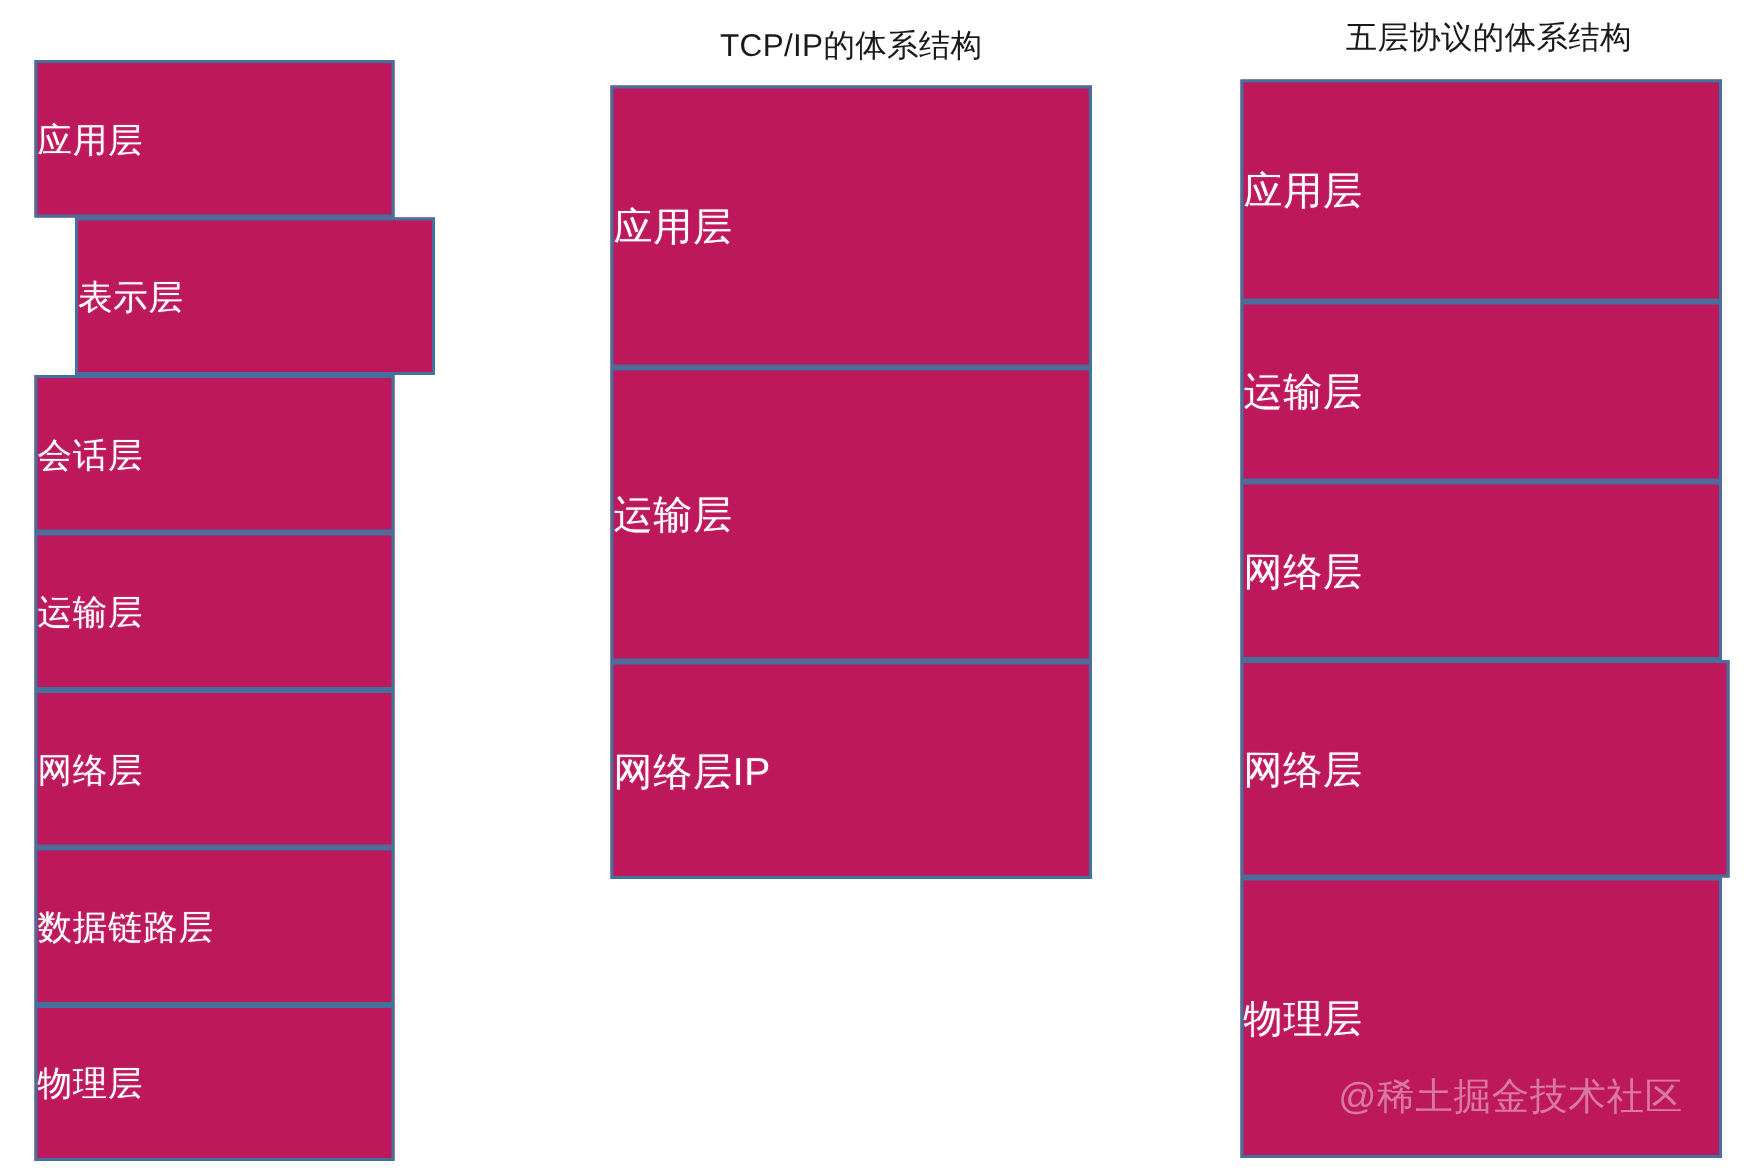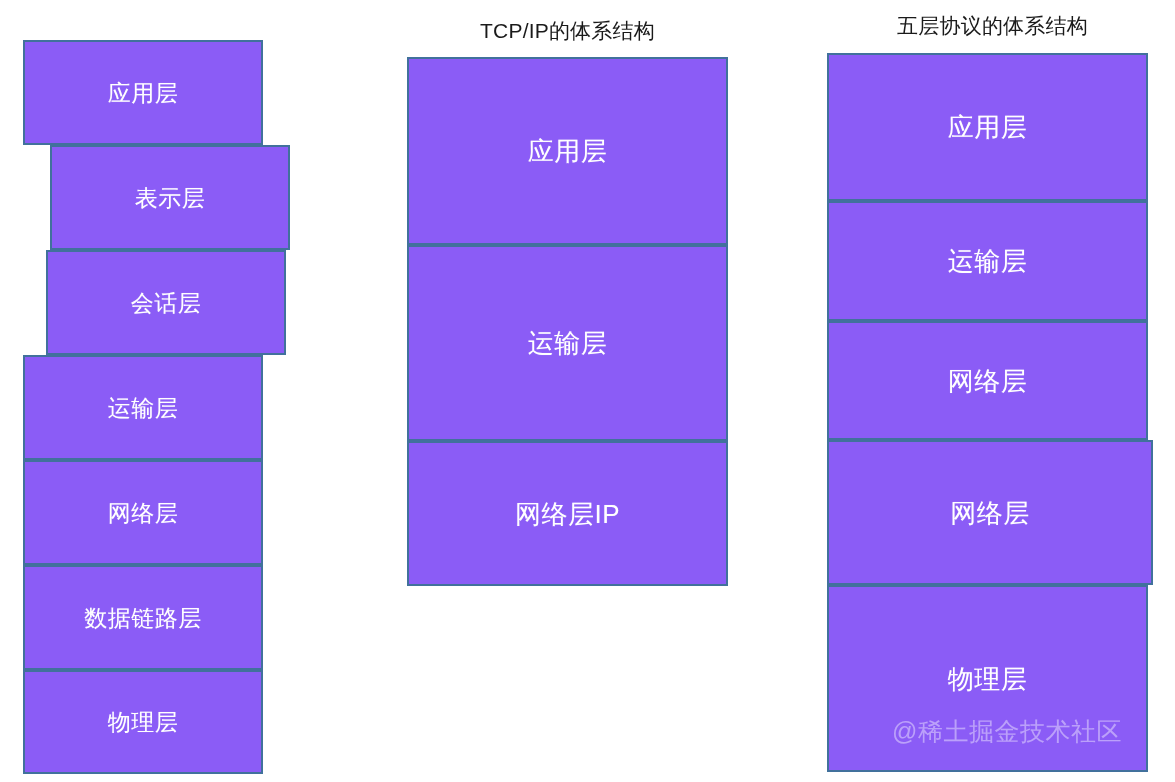--- a/index.html
+++ b/index.html
@@ -37,46 +37,46 @@
     letter-spacing: 0.2px;
   }
 
   .stack {
     position: absolute;
   }
 
   .layer-box {
     position: absolute;
     box-sizing: border-box;
-    background: #8b5cf6;
+    background: #be185d;
     border: 2px solid #41719c;
     display: flex;
     align-items: center;
-    justify-content: center;
+    justify-content: flex-start;
   }
 
   .layer-label {
     color: #ffffff;
     font-size: 24px;
     line-height: 28px;
     font-weight: 400;
     letter-spacing: 0.5px;
     text-align: center;
     white-space: nowrap;
     text-shadow: 0 0 1px rgba(255,255,255,0.35);
   }
 
   
   #col-osi { left: 0px; top: 0px; width: 300px; height: 782px; }
   #col-osi .column-title { left: 23px; top: 4px; width: 240px; }
   #col-osi .stack { left: 23px; top: 40px; width: 240px; height: 734px; }
   #col-osi .layer-box { left: 0px; width: 240px; height: 105px; }
   #col-osi .layer-box:nth-of-type(1) { top: 0px; }
   #col-osi .layer-box:nth-of-type(2) { top: 105px; margin-left: 27px; }
-  #col-osi .layer-box:nth-of-type(3) { top: 210px; margin-left: 23px; }
+  #col-osi .layer-box:nth-of-type(3) { top: 210px; }
   #col-osi .layer-box:nth-of-type(4) { top: 315px; }
   #col-osi .layer-box:nth-of-type(5) { top: 420px; }
   #col-osi .layer-box:nth-of-type(6) { top: 525px; }
   #col-osi .layer-box:nth-of-type(7) { top: 630px; height: 104px; }
   #col-osi .layer-label { font-size: 23px; }
 
   
   #col-tcpip { left: 380px; top: 0px; width: 380px; height: 660px; }
   #col-tcpip .column-title { left: 27px; top: 19px; width: 321px; }
   #col-tcpip .stack { left: 27px; top: 57px; width: 321px; height: 713px; }

